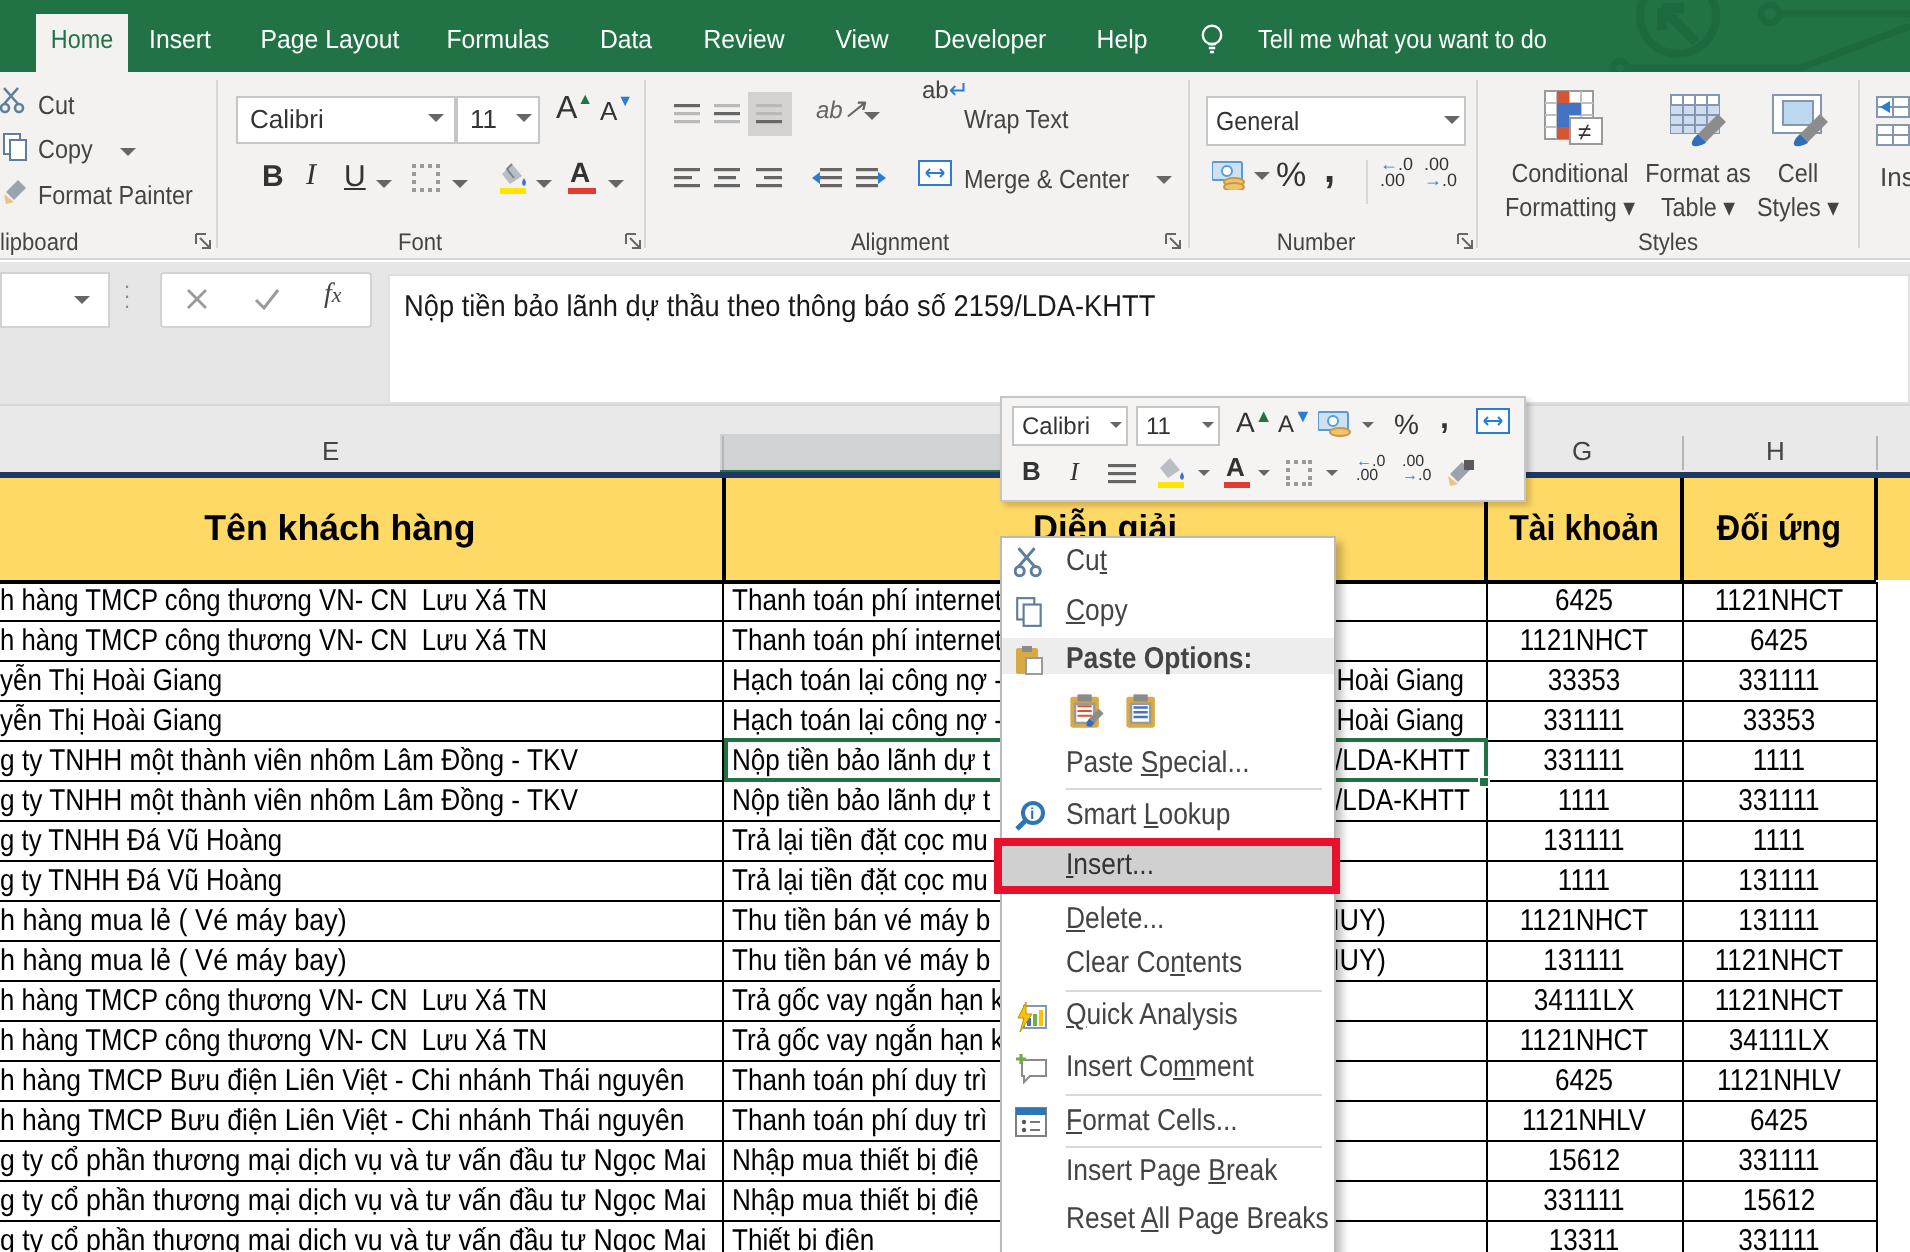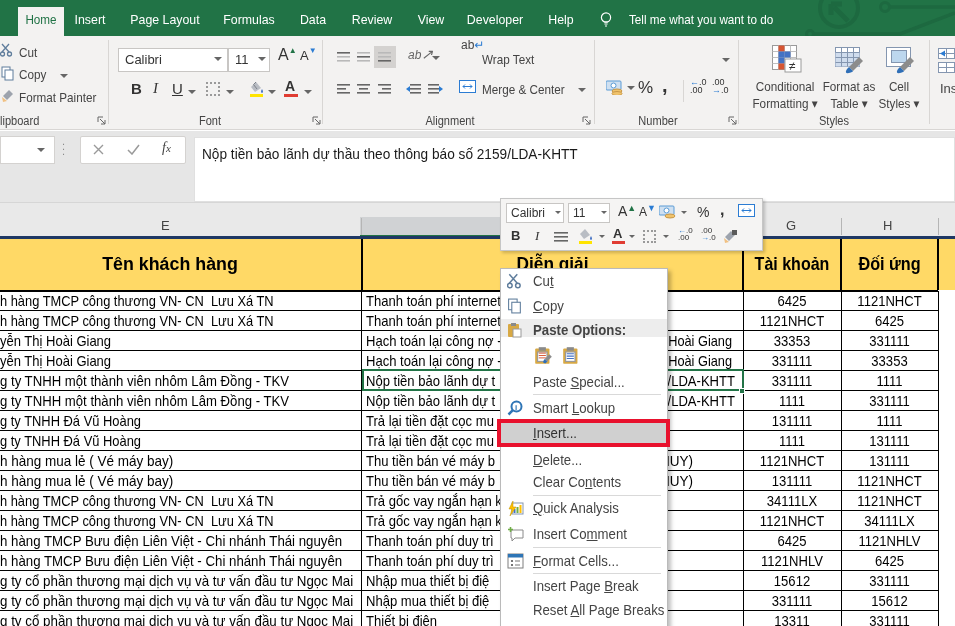--- a/index.html
+++ b/index.html
@@ -194,20 +194,21 @@
     </svg>
   <div class="abs lbl" style="left:461px;top:2px;font-size:12px;color:#444;">ab<span style="color:#2b7cd3">↵</span></div>
   <div class="abs lbl" style="left:482px;top:16px;font-size:13px;transform:scaleX(0.9);transform-origin:0 0;">Wrap Text</div>
   <svg class="abs" style="left:459px;top:44px" width="17" height="13">
       <rect x="0.5" y="0.5" width="16" height="12" fill="#fff" stroke="#2b7cd3"></rect>
       <path d="M4 6.5 L13 6.5 M4 6.5 L6 4.5 M4 6.5 L6 8.5 M13 6.5 L11 4.5 M13 6.5 L11 8.5" stroke="#2b7cd3" fill="none"></path>
     </svg>
   <div class="abs lbl" style="left:482px;top:46px;font-size:13px;transform:scaleX(0.9);transform-origin:0 0;">Merge &amp; Center</div>
   <div class="abs" style="left:578px;top:52px;width:0;height:0;border-left:4px solid transparent;border-right:4px solid transparent;border-top:4px solid #666;"></div>
 
+  <div class="abs" style="left:603px;top:12px;width:130px;height:25px;background:#fff;border:1px solid #c8c6c4;font-size:13px;color:#333;line-height:23px;padding-left:4px;"><span style="display:inline-block;transform:scaleX(0.9);transform-origin:0 50%;">General</span></div>
   <div class="abs" style="left:722px;top:22px;width:0;height:0;border-left:4px solid transparent;border-right:4px solid transparent;border-top:4px solid #666;"></div>
   <svg class="abs" style="left:606px;top:44px" width="18" height="15">
       <rect x="0" y="1" width="15" height="9" rx="1" fill="#cfe0f1" stroke="#5b9bd5"></rect>
       <circle cx="7.5" cy="5.5" r="2.5" fill="#fff" stroke="#5b9bd5"></circle>
       <ellipse cx="11" cy="11" rx="5" ry="2" fill="#f0c36c" stroke="#c89848"></ellipse>
       <ellipse cx="11" cy="13.5" rx="5" ry="2" fill="#f0c36c" stroke="#c89848"></ellipse>
     </svg>
   <div class="abs" style="left:627px;top:50px;width:0;height:0;border-left:4px solid transparent;border-right:4px solid transparent;border-top:4px solid #666;"></div>
   <div class="abs" style="left:638px;top:42px;color:#333;font-size:17px;">%</div>
   <div class="abs" style="left:662px;top:38px;color:#333;font-size:20px;font-weight:bold;">,</div>

